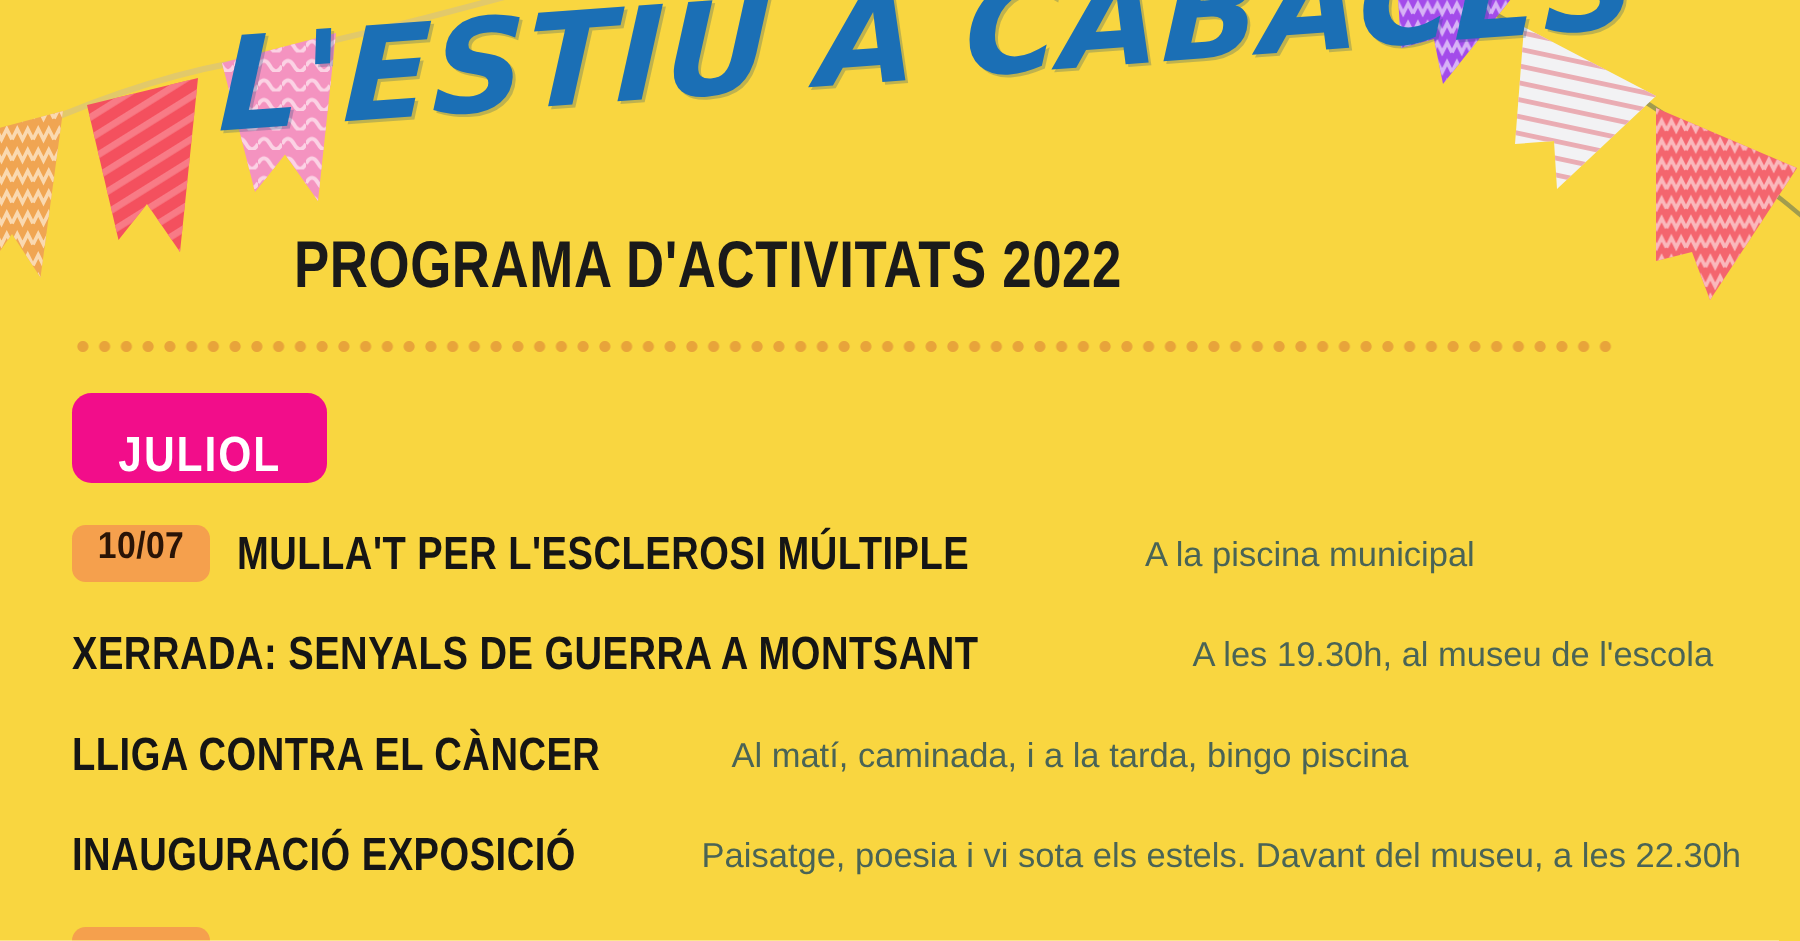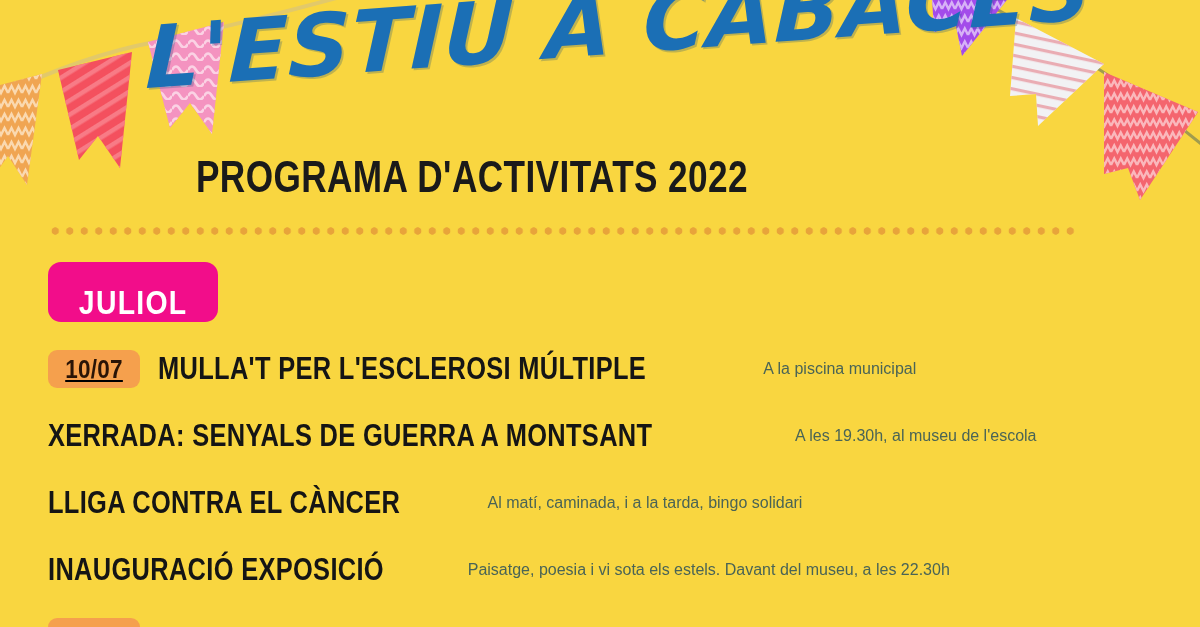--- a/index.html
+++ b/index.html
@@ -105,23 +105,22 @@
     align-items:center;
     height:48px;
     margin-bottom:19px;
     white-space:nowrap;
   }
   .date-badge {
     flex:0 0 auto;
     width:92px; height:38px;
     background:#F5A04D;
     border-radius:9px;
-    display:flex; align-items:center; justify-content:center;
+    display:flex; align-items:flex-start; justify-content:center;
     margin-right:18px;
-    text-decoration:underline;
   }
   .date-badge .date-text {
     font-family:"Liberation Sans Narrow","Liberation Sans", sans-serif;
     font-size:25px;
     font-weight:bold;
     color:#2A1406;
     letter-spacing:.3px;
     transform:scaleX(.90);
   }
   .event-title {
@@ -129,21 +128,21 @@
     font-size:31px;
     font-weight:bold;
     color:#151515;
     letter-spacing:.4px;
     transform:scaleX(.82);
     transform-origin:left center;
     flex:0 0 auto;
   }
   .event-desc {
     font-family:"Liberation Sans","DejaVu Sans", sans-serif;
-    font-size:16px;
+    font-size:23px;
     font-weight:normal;
     color:#4A6456;
     letter-spacing:0;
     flex:0 0 auto;
   }
   .spacer-sm { flex:0 0 10px; }
 </style>
 </head>
 <body>
 
@@ -236,21 +235,21 @@
 
     <div class="event-row">
       <span class="event-title">XERRADA: SENYALS DE GUERRA A MONTSANT</span>
       <span class="spacer-sm"></span>
       <span class="event-desc">A les 19.30h, al museu de l'escola</span>
     </div>
 
     <div class="event-row">
       <span class="event-title">LLIGA CONTRA EL CÀNCER</span>
       <span class="spacer-sm"></span>
-      <span class="event-desc">Al matí, caminada, i a la tarda, bingo solidari</span>
+      <span class="event-desc">Al matí, caminada, i a la tarda, bingo piscina</span>
     </div>
 
     <div class="event-row">
       <span class="event-title">INAUGURACIÓ EXPOSICIÓ</span>
       <span class="spacer-sm"></span>
       <span class="event-desc">Paisatge, poesia i vi sota els estels. Davant del museu, a les 22.30h</span>
     </div>
 
     <div class="event-row">
       <div class="date-badge">

